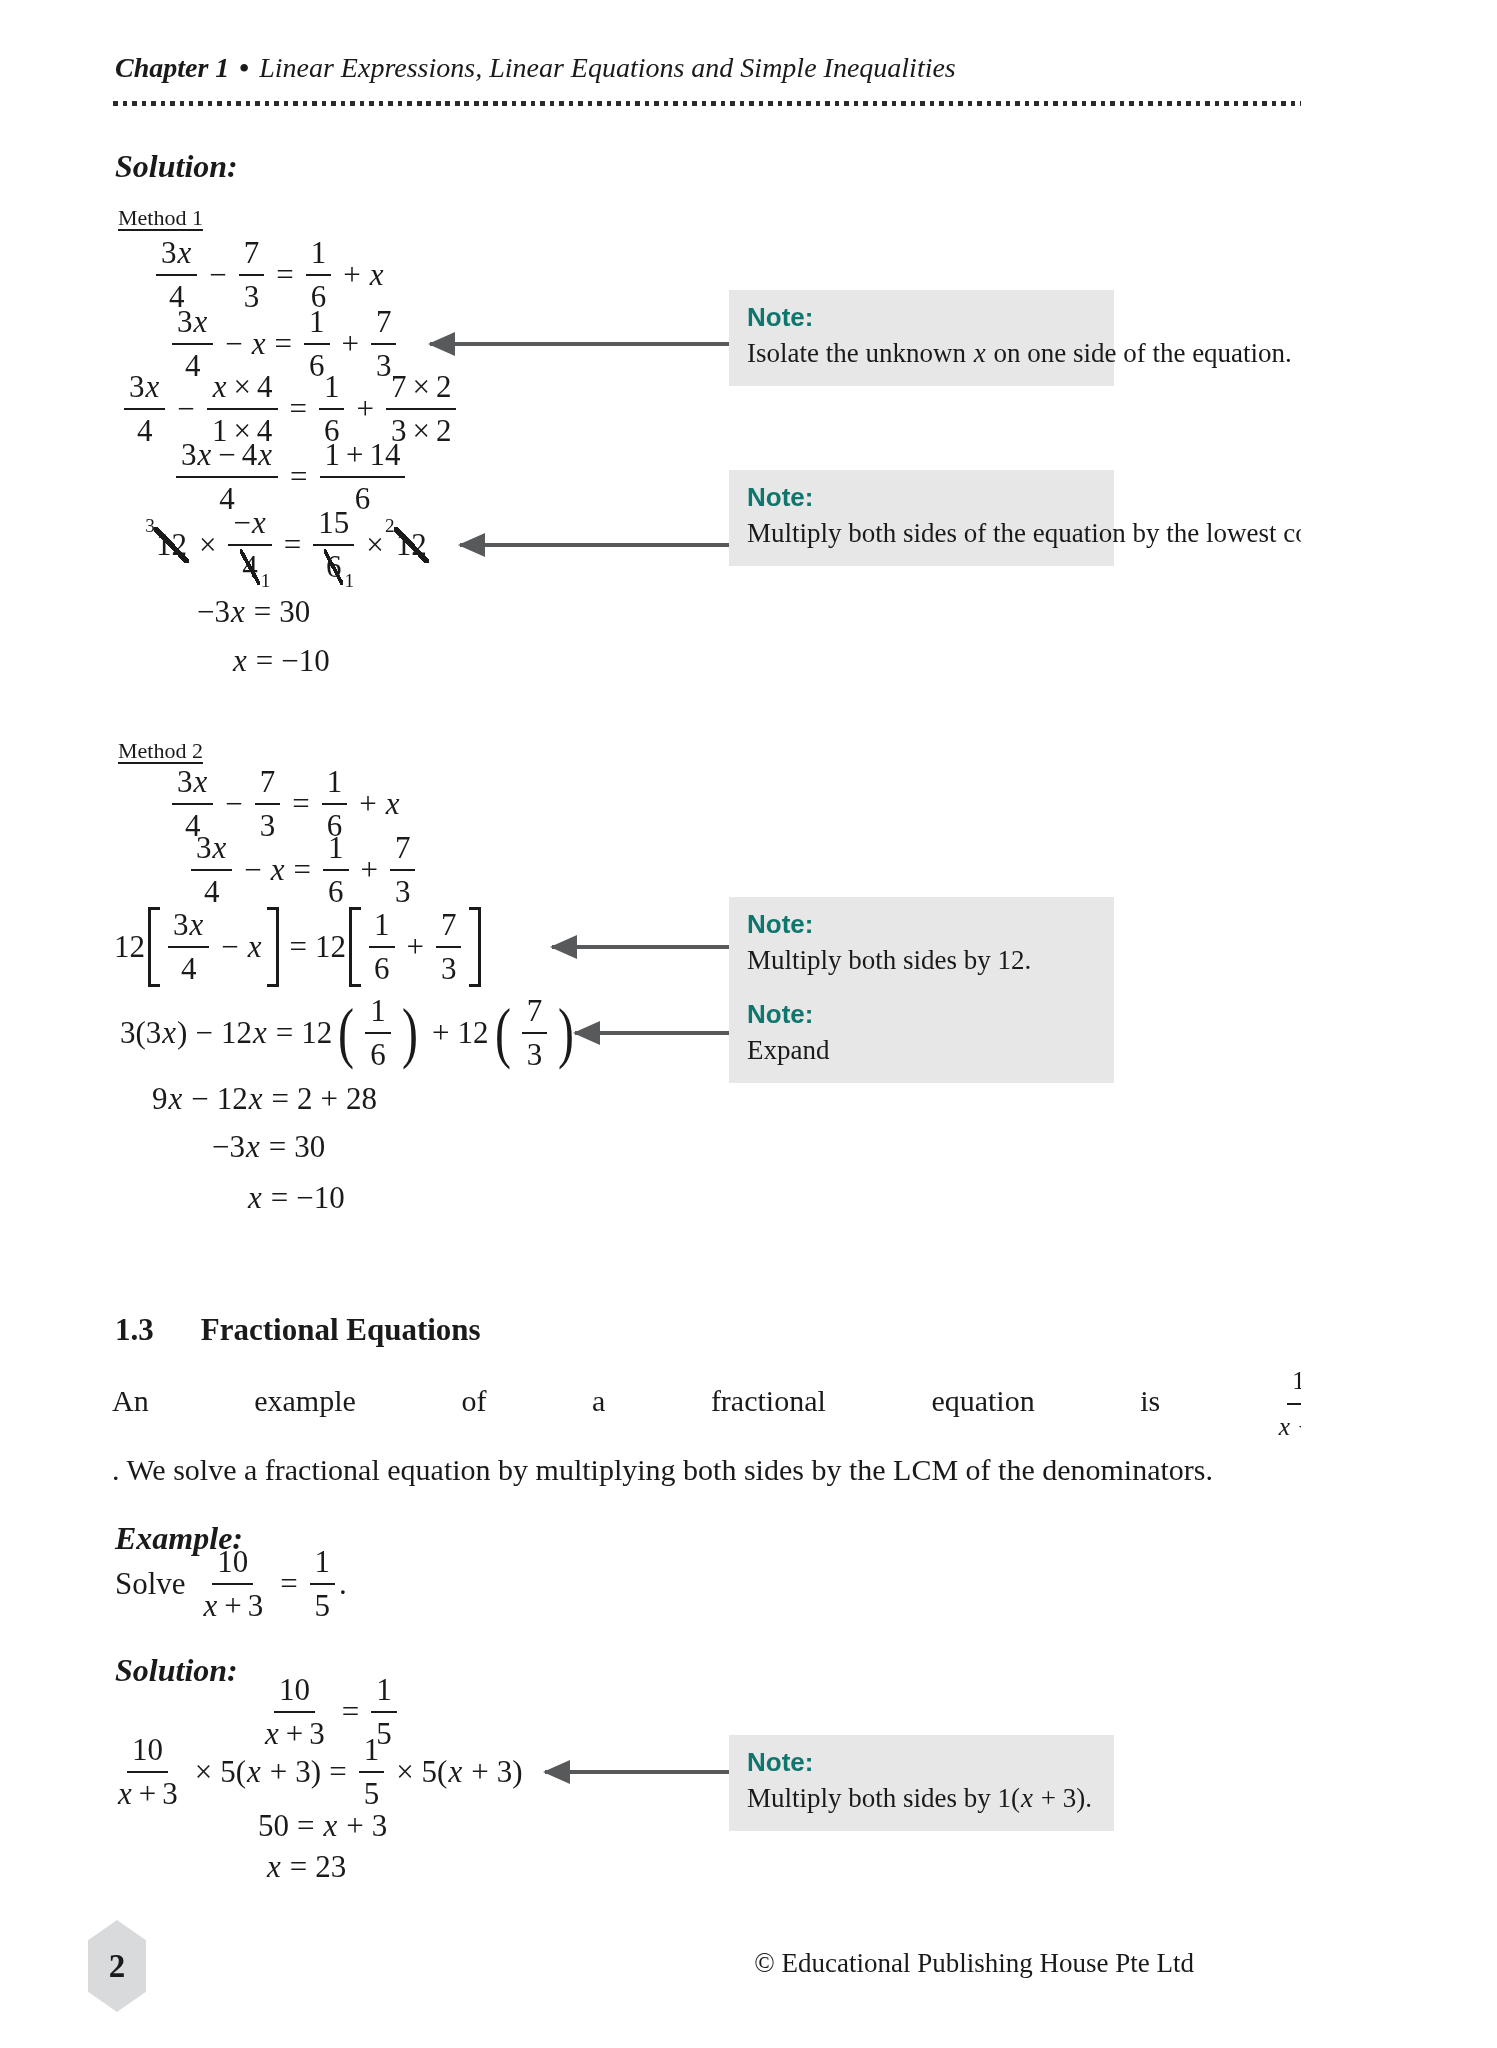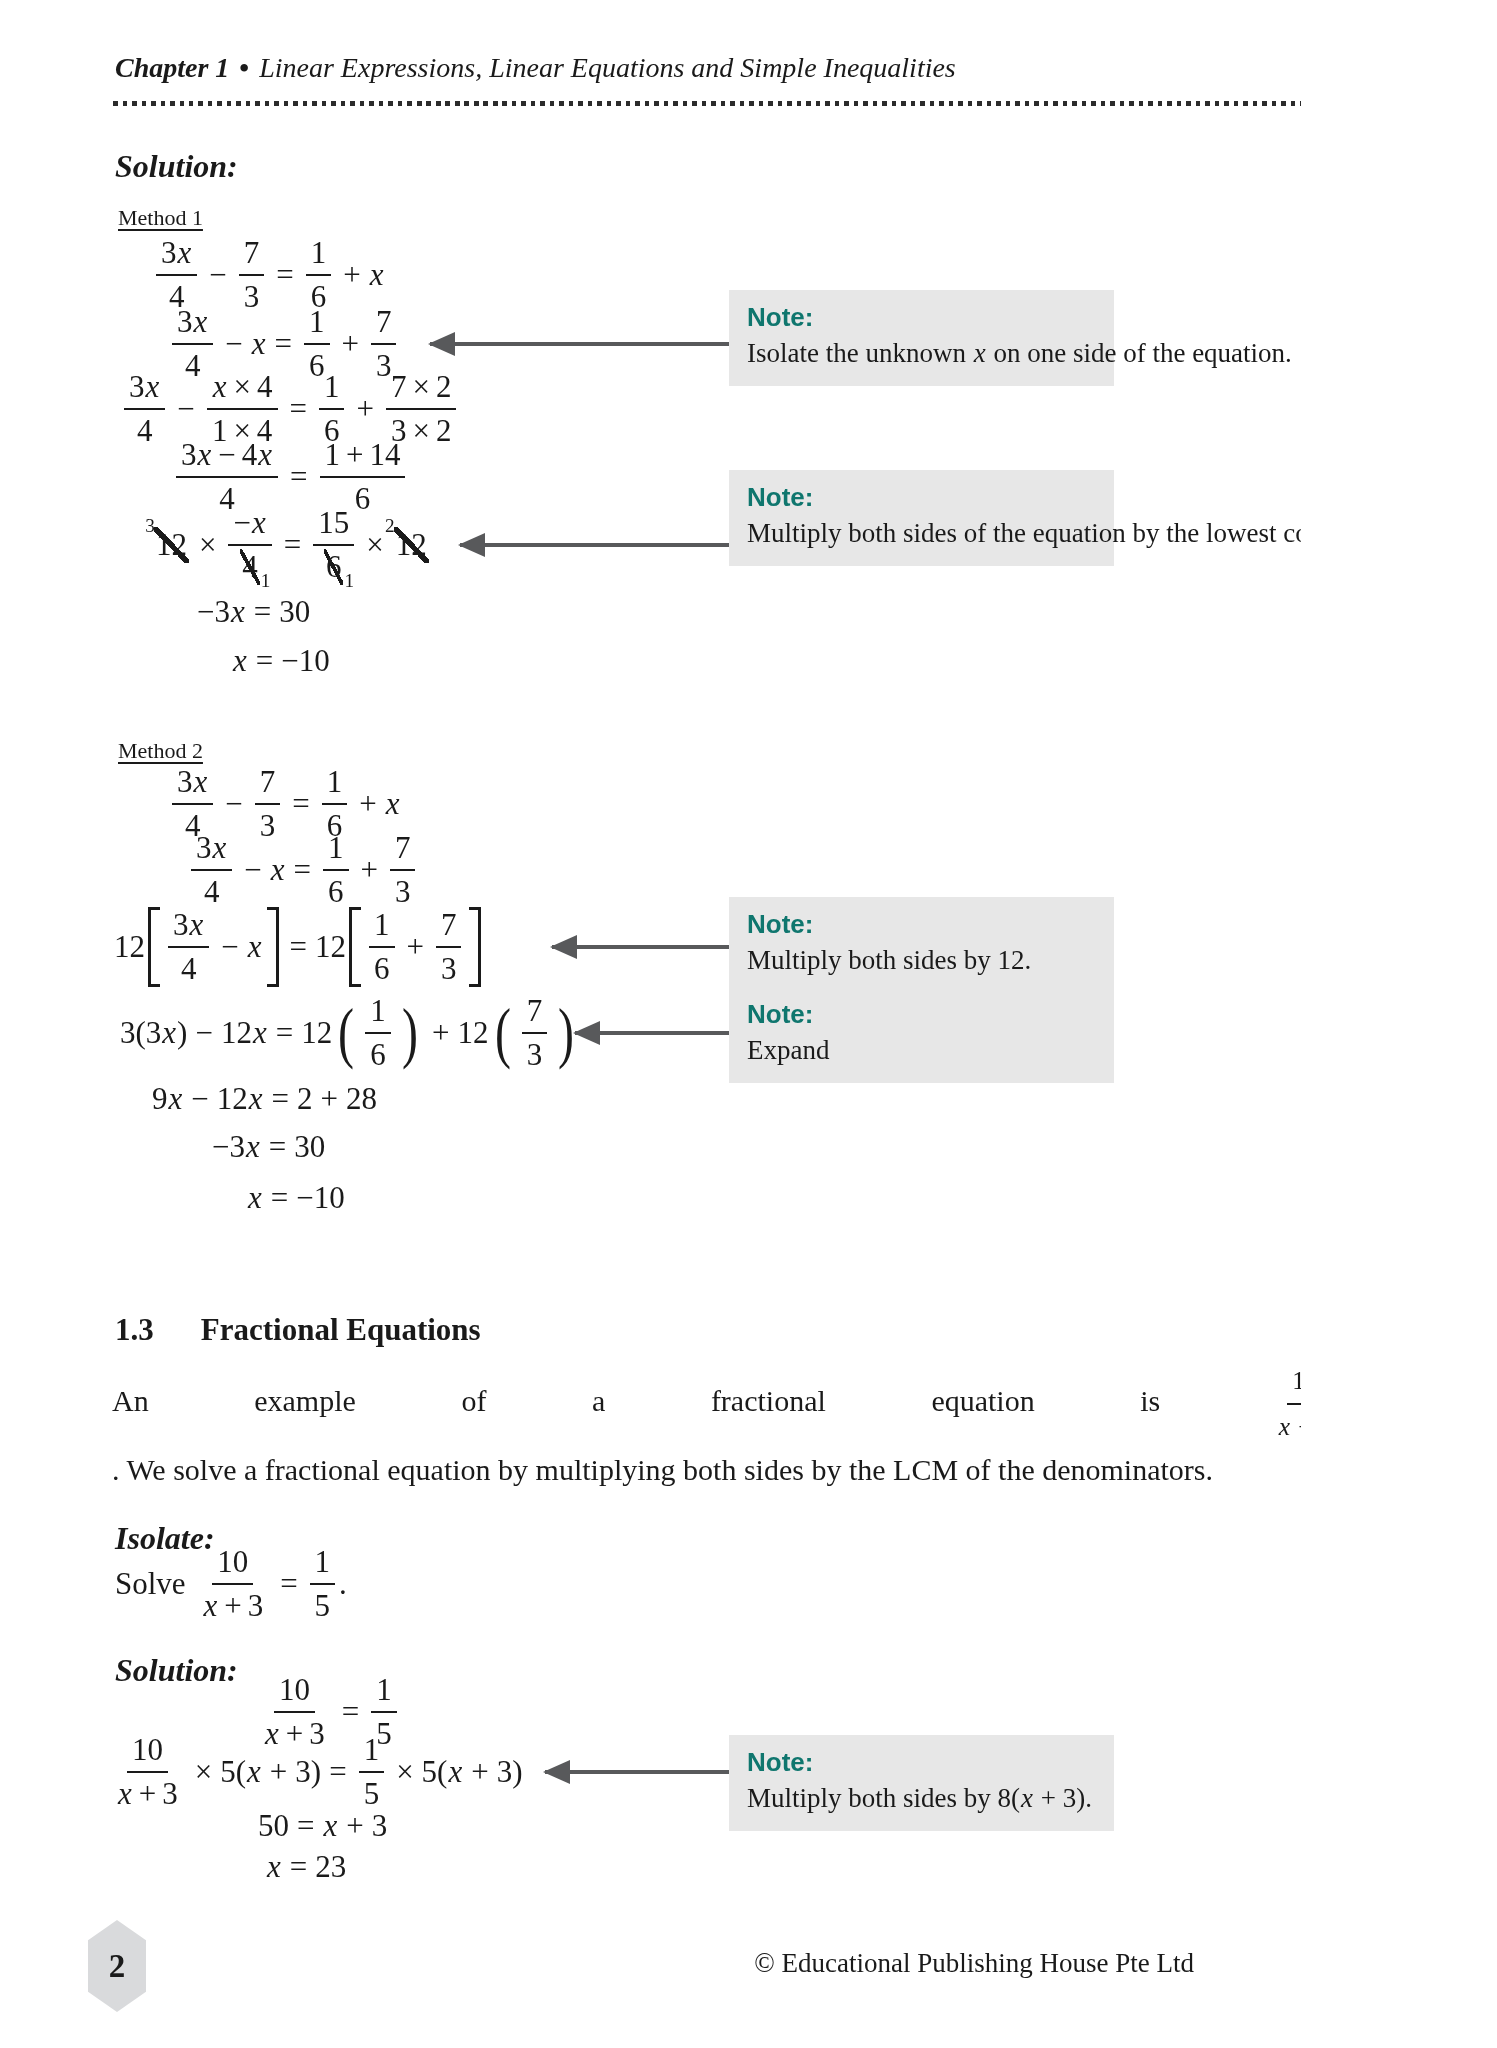--- a/index.html
+++ b/index.html
@@ -136,21 +136,21 @@
   <div class="note" id="note3">
     <div class="note-title">Note:</div>
     <div class="note-body"><span class="mt">Multiply both sides by 12.</span></div>
   </div>
   <div class="note" id="note4">
     <div class="note-title">Note:</div>
     <div class="note-body"><span class="mt">Expand</span></div>
   </div>
   <div class="note" id="note5">
     <div class="note-title">Note:</div>
-    <div class="note-body"><span class="mt">Multiply both sides by 8(</span><span class="mi">x</span><span class="mt"> + 3).</span></div>
+    <div class="note-body"><span class="mt">Multiply both sides by 1(</span><span class="mi">x</span><span class="mt"> + 3).</span></div>
   </div>
 
   <div class="arrow" id="arrow1"></div>
   <div class="arrow" id="arrow2"></div>
   <div class="arrow" id="arrow3"></div>
   <div class="arrow" id="arrow4"></div>
   <div class="arrow" id="arrow5"></div>
 
   <div class="sec">
     <span class="num">1.3</span><span>Fractional Equations</span>
@@ -166,21 +166,21 @@
         </span>
       </span><span class="mo">=</span><span class="frac">
         <span class="num">
           <span class="mt">1</span>
         </span>
         <span class="den">
           <span class="mt">5</span>
         </span>
       </span><span class="mt">. We solve a fractional equation by multiplying both sides by the LCM of the denominators.</span></div>
 
-  <div class="slabel" id="lab-example">Isolate:</div>
+  <div class="slabel" id="lab-example">Example:</div>
   <div class="eq" id="ex-line"><span class="mt">Solve </span><span class="frac"><span class="num"><span class="mt">10</span></span><span class="den"><span class="mi">x</span><span class="mo">+</span><span class="mt">3</span></span></span><span class="mo">=</span><span class="frac"><span class="num"><span class="mt">1</span></span><span class="den"><span class="mt">5</span></span></span><span class="mt">.</span></div>
 
   <div class="slabel" id="lab-solution2">Solution:</div>
   <div class="eq" id="s2e1"><span class="frac"><span class="num"><span class="mt">10</span></span><span class="den"><span class="mi">x</span><span class="mo">+</span><span class="mt">3</span></span></span><span class="mo">=</span><span class="frac"><span class="num"><span class="mt">1</span></span><span class="den"><span class="mt">5</span></span></span></div>
   <div class="eq" id="s2e2"><span class="frac"><span class="num"><span class="mt">10</span></span><span class="den"><span class="mi">x</span><span class="mo">+</span><span class="mt">3</span></span></span><span class="mo">×</span><span class="mt">5(</span><span class="mi">x</span><span class="mo">+</span><span class="mt">3)</span><span class="mo">=</span><span class="frac"><span class="num"><span class="mt">1</span></span><span class="den"><span class="mt">5</span></span></span><span class="mo">×</span><span class="mt">5(</span><span class="mi">x</span><span class="mo">+</span><span class="mt">3)</span></div>
   <div class="eq" id="s2e3"><span class="mt">50</span><span class="mo">=</span><span class="mi">x</span><span class="mo">+</span><span class="mt">3</span></div>
   <div class="eq" id="s2e4"><span class="mi">x</span><span class="mo">=</span><span class="mt">23</span></div>
 
   <div class="hex">
     <span>2</span>

